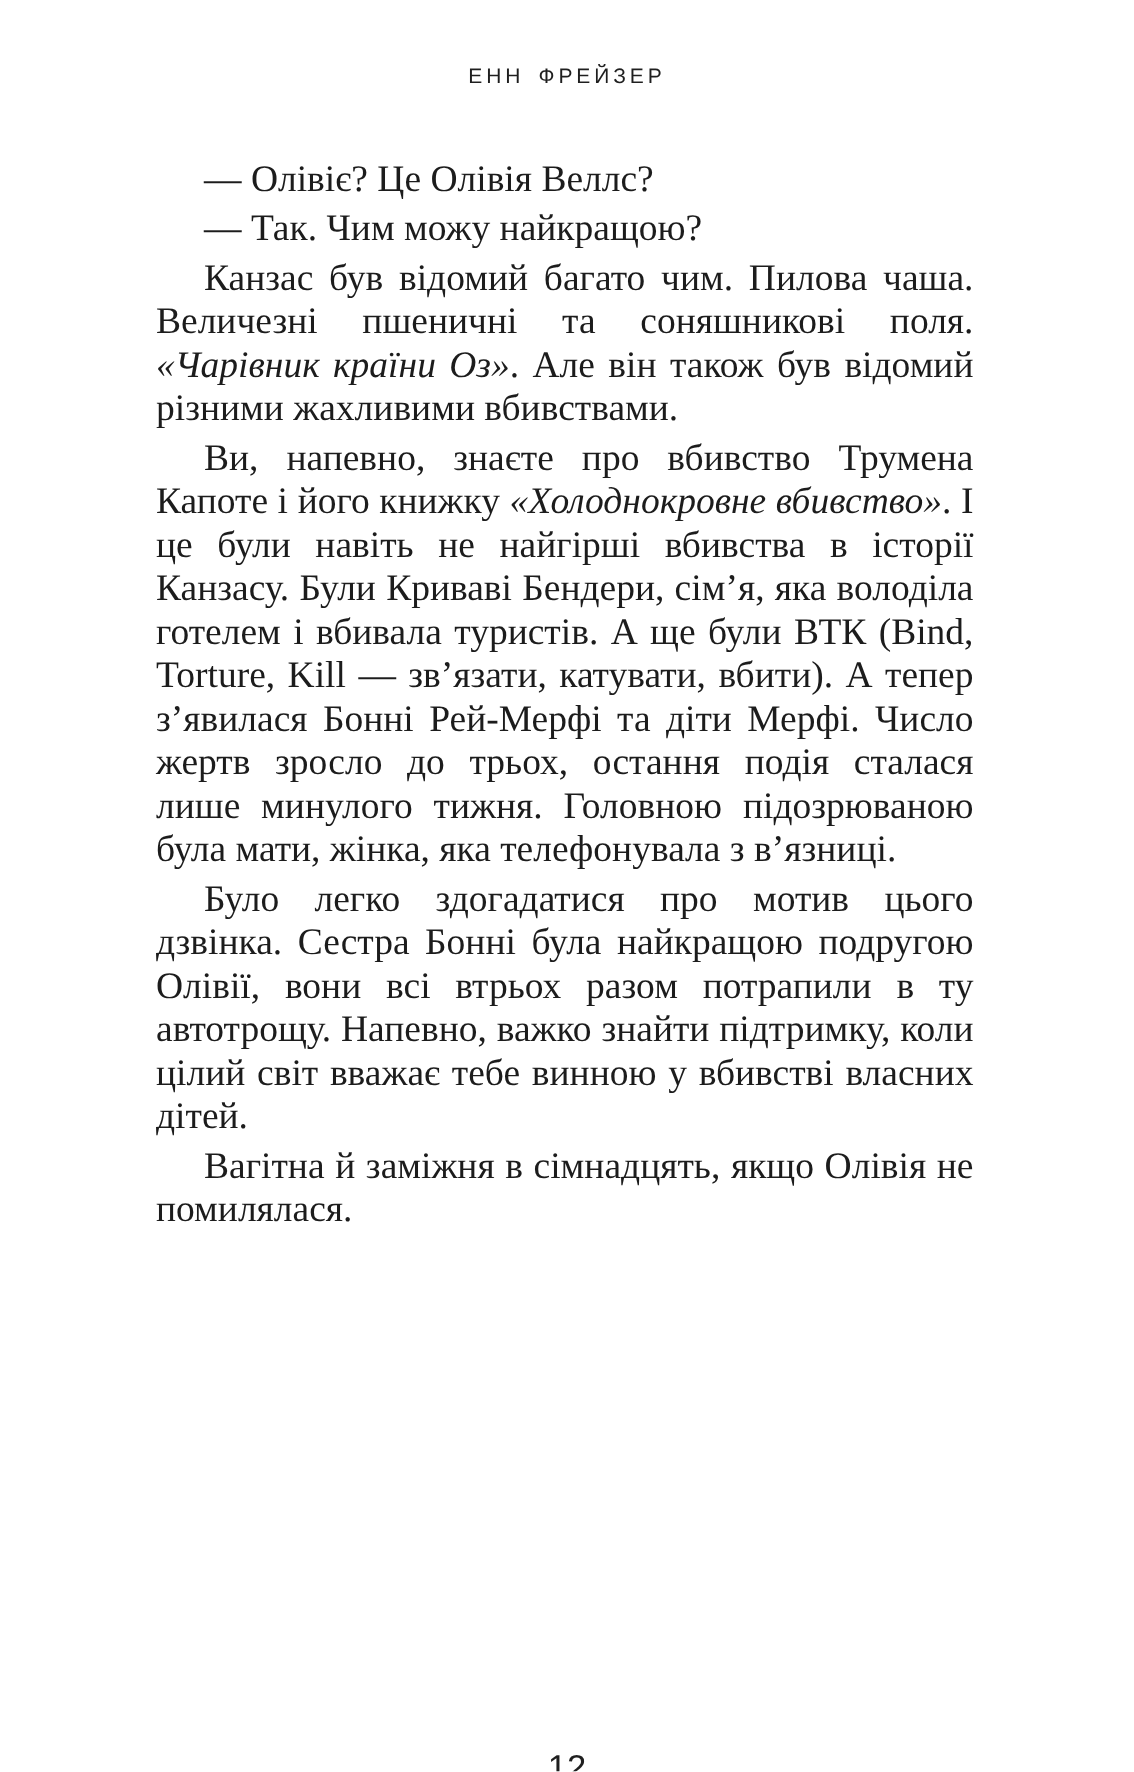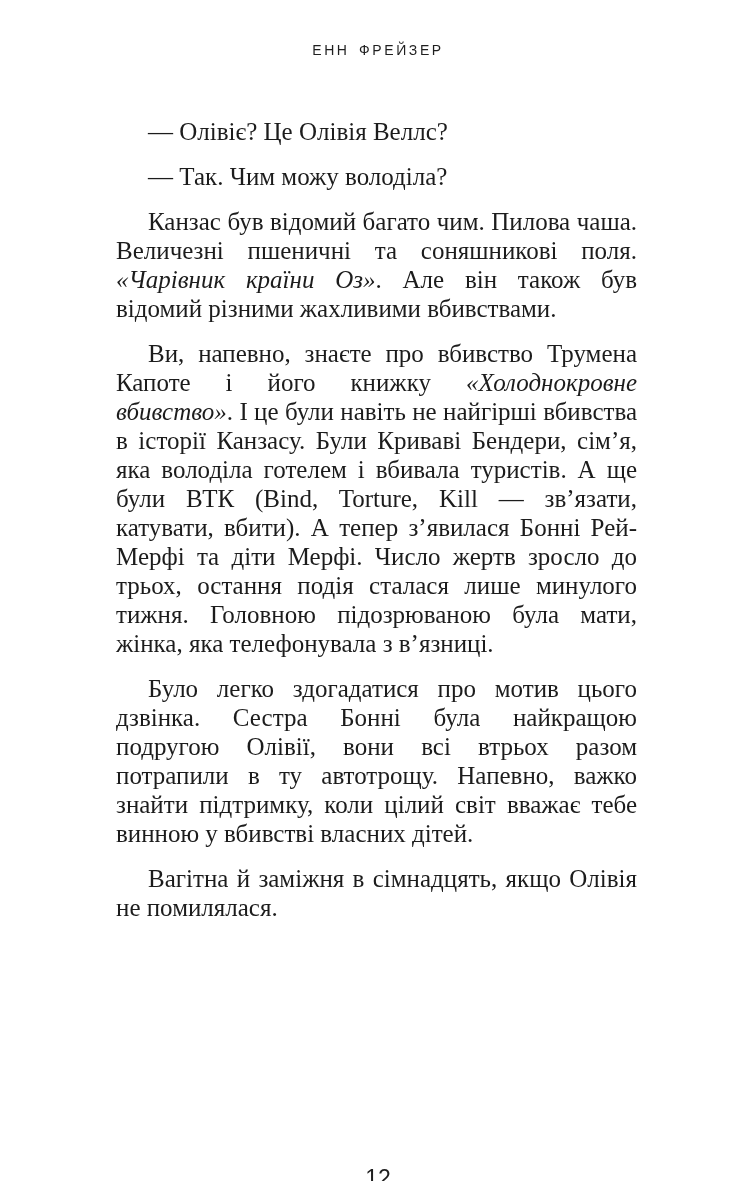--- a/index.html
+++ b/index.html
@@ -32,21 +32,21 @@
     left: 100px;
     top: 101px;
     width: 553px;
     font-family: "Liberation Serif", "DejaVu Serif", serif;
     font-size: 25px;
     line-height: 29px;
     color: #1c1c1c;
     text-align: justify;
   }
   .para {
-    margin: 16px;
+    margin: 4px;
     padding: 0;
     text-indent: 32px;
   }
   .em {
     font-style: italic;
   }
   .folio {
     position: absolute;
     top: 1165px;
     left: 0;
@@ -60,21 +60,21 @@
 </style>
 </head>
 <body>
 
 <div class="page">
 
   <div class="running-head">ЕНН ФРЕЙЗЕР</div>
 
   <div class="body-text">
       <p class="para"><span class="">— Олівіє? Це Олівія Веллс?</span></p>
-      <p class="para"><span class="">— Так. Чим можу володіла?</span></p>
+      <p class="para"><span class="">— Так. Чим можу найкращою?</span></p>
       <p class="para"><span class="">Канзас був відомий багато чим. Пилова чаша. Величезні пшеничні та соняшникові поля. </span><span class="em">«Чарівник країни Оз»</span><span class="">. Але він також був відомий різними жахливими вбивствами.</span></p>
       <p class="para"><span class="">Ви, напевно, знаєте про вбивство Трумена Капоте і його книжку </span><span class="em">«Холоднокровне вбивство»</span><span class="">. І це були навіть не найгірші вбивства в історії Канзасу. Були Криваві Бендери, сім’я, яка володіла готелем і вбивала туристів. А ще були ВТК (Bind, Torture, Kill — зв’язати, катувати, вбити). А тепер з’явилася Бонні Рей-Мерфі та діти Мерфі. Число жертв зросло до трьох, остання подія сталася лише минулого тижня. Головною підозрюваною була мати, жінка, яка телефонувала з в’язниці.</span></p>
       <p class="para"><span class="">Було легко здогадатися про мотив цього дзвінка. Сестра Бонні була найкращою подругою Олівії, вони всі втрьох разом потрапили в ту автотрощу. Напевно, важко знайти підтримку, коли цілий світ вважає тебе винною у вбивстві власних дітей.</span></p>
       <p class="para"><span class="">Вагітна й заміжня в сімнадцять, якщо Олівія не помилялася.</span></p>
     </div>
 
   <div class="folio">12</div>
 
 </div>
 

